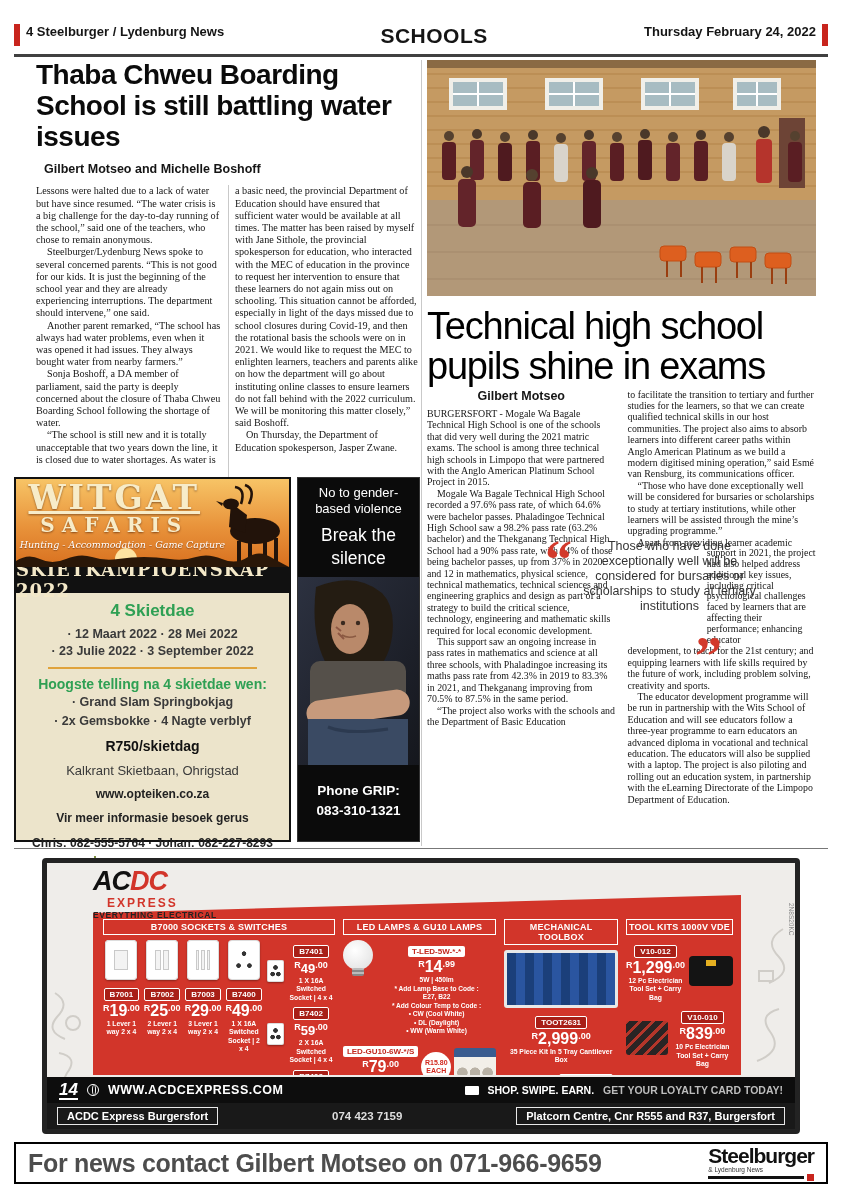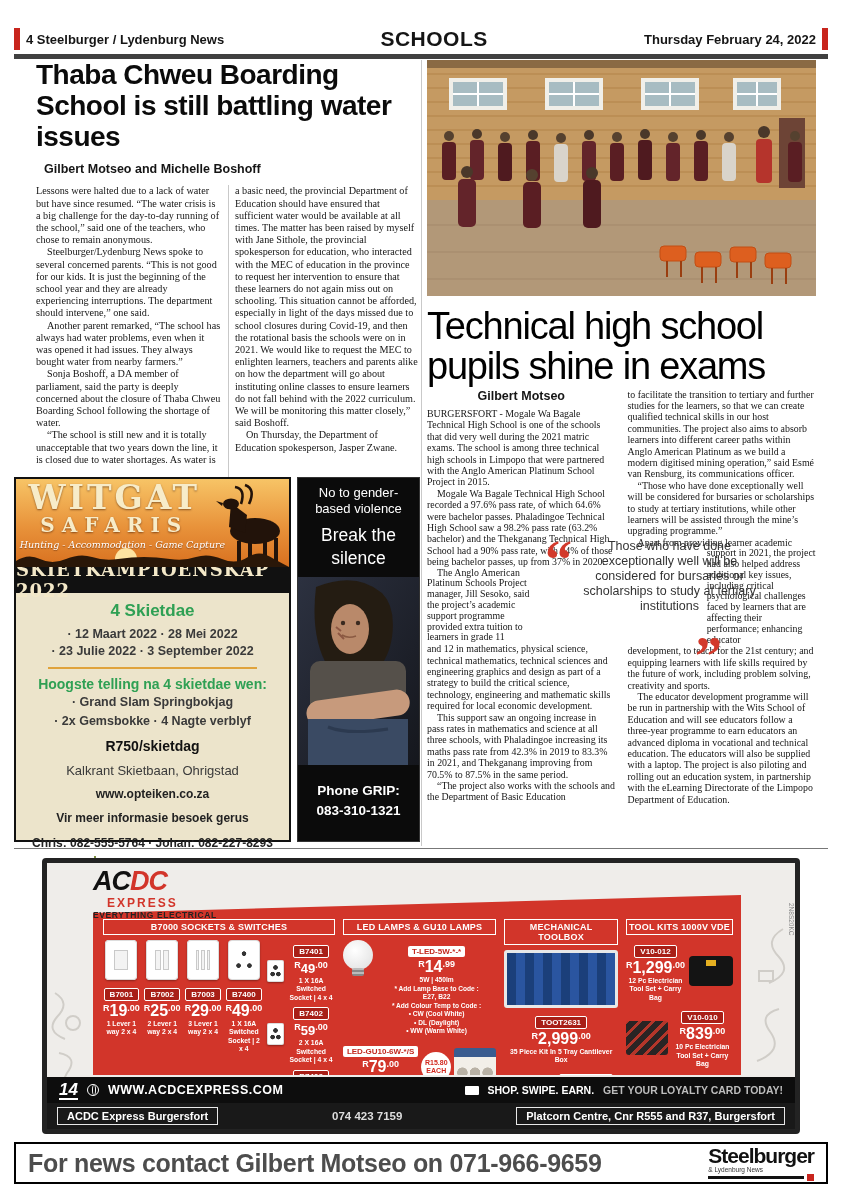--- a/index.html
+++ b/index.html
@@ -1,21 +1,21 @@
 <!DOCTYPE html>
 <html><head>
 <meta charset="utf-8">
 <style>
   html,body{margin:0;padding:0;background:#fff;}
   .page{position:relative;width:842px;height:1191px;background:#fff;outline:1px solid #d8d8d8;
         overflow:hidden;font-family:"Liberation Serif",serif;color:#151515;}
 
   
   .masthead{position:absolute;left:14px;right:14px;top:24px;height:30px;
-            border-bottom:5px solid #404040;display:flex;align-items:center;
+            border-bottom:3px solid #404040;display:flex;align-items:flex-start;
             font-family:"Liberation Sans",sans-serif;}
   .tick{width:6px;height:22px;background:#c8251d;}
   .mh-left{font-weight:bold;font-size:13px;margin-left:6px;}
   .mh-center{flex:1;text-align:center;font-weight:bold;font-size:21px;letter-spacing:.5px;}
   .mh-right{font-weight:bold;font-size:13px;margin-right:6px;}
 
   
   .article1{position:absolute;left:36px;top:60px;width:384px;}
   .article1 h1{margin:0;font-family:"Liberation Sans",sans-serif;font-size:28px;line-height:1.1;
                letter-spacing:-.5px;font-weight:bold;color:#0b0b0b;}
@@ -53,21 +53,21 @@
   .qc{position:absolute;left:150px;top:96px;font-family:"Liberation Serif",serif;font-size:54px;
       line-height:.8;color:#d2392b;font-weight:bold;}
 
   
   .witgat{position:absolute;left:14px;top:477px;width:277px;height:365px;border:2px solid #111;
           background:#ece4cb;box-sizing:border-box;}
   .w-top{position:relative;height:88px;background:linear-gradient(#f7c466,#e8923a 55%,#d8701f);overflow:hidden;}
   .w-title{position:absolute;left:0;top:2px;width:72%;text-align:center;
            font-family:"DejaVu Serif",serif;font-weight:bold;color:#f7ecc9;
            text-shadow:0 1px 2px rgba(60,20,0,.55);}
-  .w-title .t1{font-size:33px;letter-spacing:3px;line-height:1;}
+  .w-title .t1{font-size:33px;letter-spacing:3px;line-height:1;text-decoration:underline;}
   .w-title .t2{font-size:20px;letter-spacing:7px;line-height:1.1;}
   .w-tag{position:absolute;left:0;top:60px;width:78%;text-align:center;color:#fff;
          font-family:"DejaVu Serif",serif;font-style:italic;font-size:9.5px;
          text-shadow:0 1px 1px rgba(60,20,0,.5);}
   .w-kudu{position:absolute;right:0;top:0;}
   .w-ground{position:absolute;left:0;bottom:0;width:100%;}
   .w-band{height:26px;background:#111;color:#f3e8c8;display:flex;align-items:center;justify-content:center;
           font-family:"DejaVu Serif",serif;font-weight:bold;font-size:18px;letter-spacing:1px;}
   .w-body{padding:8px 6px 4px;text-align:center;font-family:"Liberation Sans",sans-serif;color:#333;}
   .w-h1{color:#2fa054;font-weight:bold;font-size:17px;margin-bottom:5px;}
@@ -281,21 +281,20 @@
         <path d="M240 201v16M254 201v16M275 207v16M289 207v16M310 202v16M324 202v16M345 208v16M359 208v16" stroke="#9a3e10" stroke-width="2"></path>
       </svg>
     </div>
     <h2>Technical high school pupils shine in exams</h2>
 
     <div class="a2body">
       <div class="a2col">
         <div class="byline2">Gilbert Motseo</div>
         <p>BURGERSFORT - Mogale Wa Bagale Technical High School is one of the schools that did very well during the 2021 matric exams. The school is among three technical high schools in Limpopo that were partnered with the Anglo American Platinum School Project in 2015.</p>
         <p>Mogale Wa Bagale Technical High School recorded a 97.6% pass rate, of which 64.6% were bachelor passes. Phaladingoe Technical High School saw a 98.2% pass rate (63.2% bachelor) and the Thekganang Technical High School had a 90% pass rate, with 64% of those being bachelor passes, up from 37% in 2020.</p>
-        <p class="narrow1">The Anglo American Platinum Schools Project manager, Jill Sesoko, said the project’s academic support programme provided extra tuition to learners in grade 11</p>
         <p class="noind">and 12 in mathematics, physical science, technical mathematics, technical sciences and engineering graphics and design as part of a strategy to build the critical science, technology, engineering and mathematic skills required for local economic development.</p>
         <p>This support saw an ongoing increase in pass rates in mathematics and science at all three schools, with Phaladingoe increasing its maths pass rate from 42.3% in 2019 to 83.3% in 2021, and Thekganang improving from 70.5% to 87.5% in the same period.</p>
         <p>“The project also works with the schools and the Department of Basic Education</p>
       </div>
       <div class="a2col">
         <p class="noind">to facilitate the transition to tertiary and further studies for the learners, so that we can create qualified technical skills in our host communities. The project also aims to absorb learners into different career paths within Anglo American Platinum as we build a modern digitised mining operation,” said Esmé van Rensburg, its communications officer.</p>
         <p>“Those who have done exceptionally well will be considered for bursaries or scholarships to study at tertiary institutions, while other learners will be assisted through the mine’s upgrading programme.”</p>
         <p>Apart from providing learner academic</p>
         <p class="narrow2 noind">support in 2021, the project had also helped address additional key issues, including critical psychological challenges faced by learners that are affecting their performance; enhancing educator</p>
         <p class="noind">development, to teach for the 21st century; and equipping learners with life skills required by the future of work, including problem solving, creativity and sports.</p>

